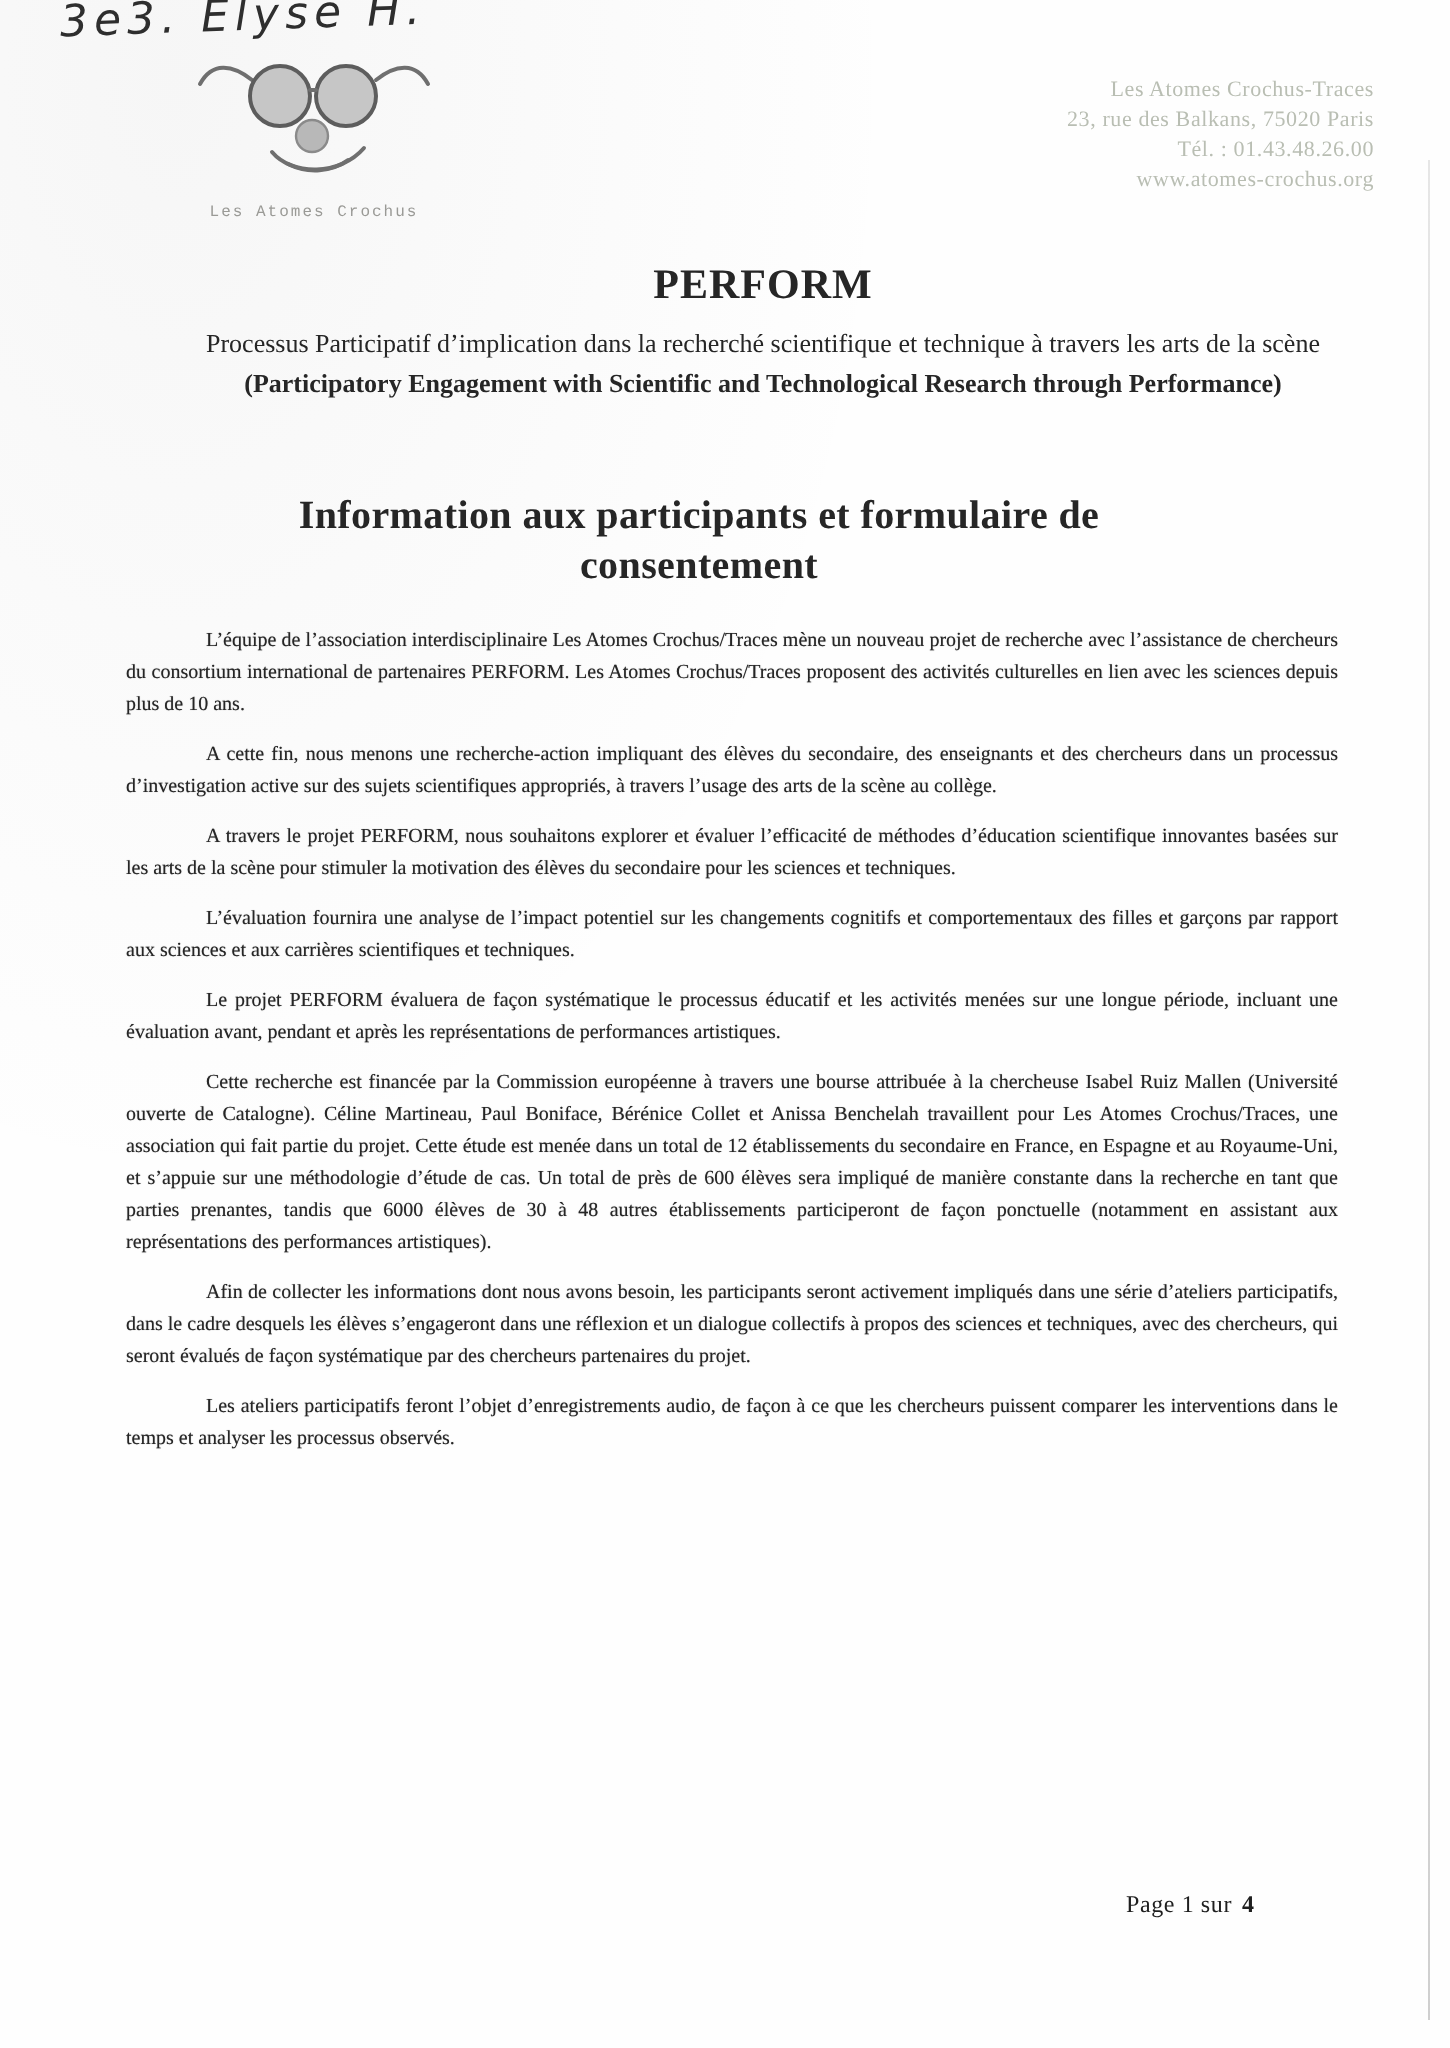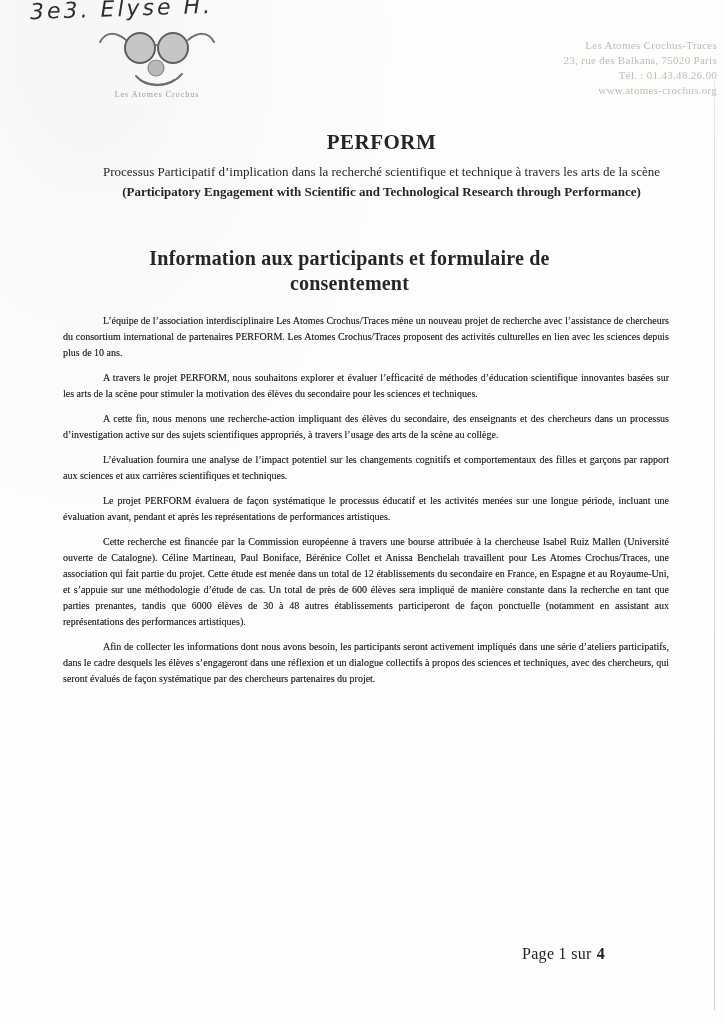--- a/index.html
+++ b/index.html
@@ -32,29 +32,29 @@
     font-size:22px;letter-spacing:3px;
     color:#2e2e2e;
     transform:rotate(-2deg);
     white-space:nowrap;
   }
 
   
   .logo{position:absolute;left:92px;top:26px;width:130px;text-align:center;}
   .logo svg{display:block;margin:0 auto;}
   .logo-caption{
-    margin-top:2px;
-    font-family:Liberation Serif, serif;
+    margin-top:14px;
+    font-family:Liberation Mono, monospace;
     font-size:8px;letter-spacing:1px;
     color:#9a9a96;
   }
 
   
   .letterhead{
-    position:absolute;right:8px;top:38px;
+    position:absolute;right:38px;top:38px;
     text-align:right;
     font-size:11px;line-height:15px;
     color:#b9beb3;
     letter-spacing:0.3px;
   }
 
   
   .title-block{position:absolute;left:0;top:130px;width:725px;text-align:center;margin-left:19px;}
   .acronym{font-size:21px;font-weight:bold;letter-spacing:0.5px;margin:0 0 8px 0;}
   .subtitle-fr{
@@ -81,22 +81,22 @@
   .body-text{
     position:absolute;left:63px;top:313px;width:606px;
     font-size:10px;line-height:16px;
     text-align:justify;
     text-shadow:0 0 0.45px rgba(40,40,40,0.55);
   }
   .body-text p{margin:0 0 9px 0;text-indent:40px;}
 
   
   .page-footer{
-    position:absolute;left:522px;top:945px;
-    font-size:16px;color:#1f1f1f;
+    position:absolute;left:563px;top:945px;
+    font-size:12px;color:#1f1f1f;
     letter-spacing:0.3px;
   }
   .page-footer b{margin-left:4px;}
   .page-footer span{margin-right:1px;}
 </style>
 </head>
 <body>
 
 <div class="page">
 
@@ -135,25 +135,26 @@
     <div class="subtitle-fr">Processus Participatif d’implication dans la recherché scientifique et technique à travers les arts de la scène</div>
     <div class="subtitle-en">(Participatory Engagement with Scientific and Technological Research through Performance)</div>
   </div>
 
   <div class="heading">
     <span class="heading-inner">Information aux participants et formulaire de consentement</span>
   </div>
 
   <div class="body-text">
     <p>L’équipe de l’association interdisciplinaire Les Atomes Crochus/Traces mène un nouveau projet de recherche avec l’assistance de chercheurs du consortium international de partenaires PERFORM. Les Atomes Crochus/Traces proposent des activités culturelles en lien avec les sciences depuis plus de 10 ans.</p>
+    <p>A cette fin, nous menons une recherche-action impliquant des élèves du secondaire, des enseignants et des chercheurs dans un processus d’investigation active sur des sujets scientifiques appropriés, à travers l’usage des arts de la scène au collège.</p>
     <p>A travers le projet PERFORM, nous souhaitons explorer et évaluer l’efficacité de méthodes d’éducation scientifique innovantes basées sur les arts de la scène pour stimuler la motivation des élèves du secondaire pour les sciences et techniques.</p>
-    <p>A cette fin, nous menons une recherche-action impliquant des élèves du secondaire, des enseignants et des chercheurs dans un processus d’investigation active sur des sujets scientifiques appropriés, à travers l’usage des arts de la scène au collège.</p>
     <p>L’évaluation fournira une analyse de l’impact potentiel sur les changements cognitifs et comportementaux des filles et garçons par rapport aux sciences et aux carrières scientifiques et techniques.</p>
     <p>Le projet PERFORM évaluera de façon systématique le processus éducatif et les activités menées sur une longue période, incluant une évaluation avant, pendant et après les représentations de performances artistiques.</p>
     <p>Cette recherche est financée par la Commission européenne à travers une bourse attribuée à la chercheuse Isabel Ruiz Mallen (Université ouverte de Catalogne). Céline Martineau, Paul Boniface, Bérénice Collet et Anissa Benchelah travaillent pour Les Atomes Crochus/Traces, une association qui fait partie du projet. Cette étude est menée dans un total de 12 établissements du secondaire en France, en Espagne et au Royaume-Uni, et s’appuie sur une méthodologie d’étude de cas. Un total de près de 600 élèves sera impliqué de manière constante dans la recherche en tant que parties prenantes, tandis que 6000 élèves de 30 à 48 autres établissements participeront de façon ponctuelle (notamment en assistant aux représentations des performances artistiques).</p>
     <p>Afin de collecter les informations dont nous avons besoin, les participants seront activement impliqués dans une série d’ateliers participatifs, dans le cadre desquels les élèves s’engageront dans une réflexion et un dialogue collectifs à propos des sciences et techniques, avec des chercheurs, qui seront évalués de façon systématique par des chercheurs partenaires du projet.</p>
+    <p>Les ateliers participatifs feront l’objet d’enregistrements audio, de façon à ce que les chercheurs puissent comparer les interventions dans le temps et analyser les processus observés.</p>
   </div>
 
   <div class="page-footer">
     <span>Page 1 sur</span><b>4</b>
   </div>
 
 </div>
 
 </body></html>

